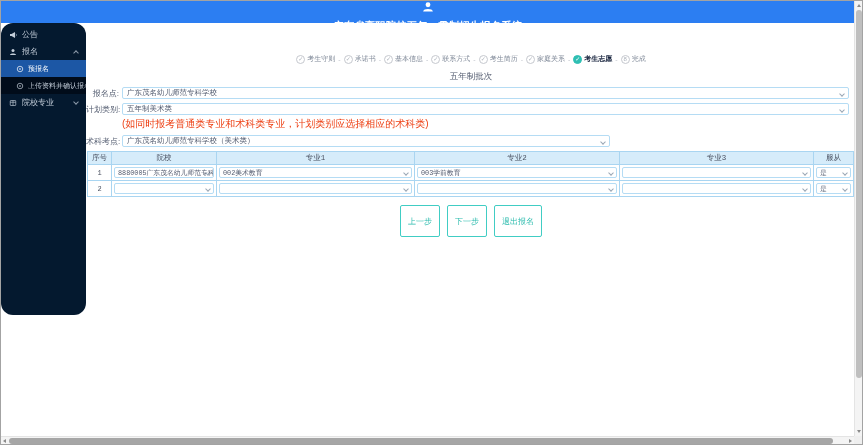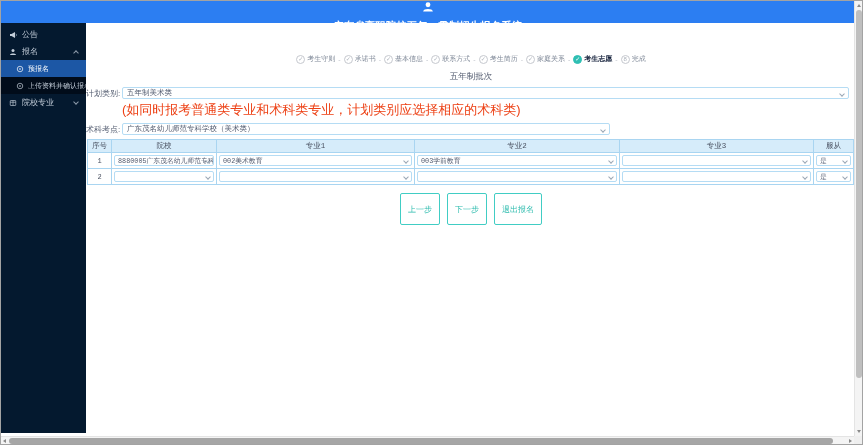--- a/index.html
+++ b/index.html
@@ -9,21 +9,21 @@
   
   .topbar { position:absolute; top:0; left:0; right:0; height:22px; background:#2c7ef2;
             display:flex; align-items:center; padding:0 16px 0 9px; gap:6px;flex-direction:column; }
   .logo-ic { width:12px; height:12px; flex:none; }
   .app-title { color:#fff; font-size:10px; font-weight:bold; letter-spacing:.5px; white-space:nowrap; }
   .user { margin-left:auto; display:flex; align-items:center; gap:5px; }
   .avatar { width:11px; height:11px; }
   .ublur { width:26px; height:7px; background:rgba(255,255,255,.55); border-radius:2px; filter:blur(1px); }
   .logout { color:#eaf2ff; font-size:7.5px; white-space:nowrap; cursor:pointer; }
   
-  .side { position:absolute; top:22px; left:0; width:85px; height:410px; background:#04192f; padding-top:3px; }
+  .side { position:absolute; top:22px; left:0; width:85px; height:292px; background:#04192f; padding-top:3px;border-radius:12px; }
   .mi { height:17px; display:flex; align-items:center; gap:5px; padding:0 8px; color:#c3cdd9;
         font-size:8px; cursor:pointer; white-space:nowrap; }
   .mi svg { width:8px; height:8px; flex:none; }
   .subwrap { background:#010c1a; }
   .subwrap .mi { padding-left:15px; font-size:7px; gap:4px; }
   .mi.sel { background:#1c57a5; color:#fff; }
   .chev { width:4px; height:4px; border-right:1px solid #8e9bab; border-bottom:1px solid #8e9bab;
           display:inline-block; flex:none; }
   .chev.up { transform:rotate(-135deg); margin-left:auto; margin-top:2px; }
   .chev.down { transform:rotate(45deg); margin-left:auto; margin-bottom:2px; }
@@ -43,21 +43,21 @@
   
   .form { margin-top:4px; }
   .frow { display:flex; align-items:center; margin-top:4px; }
   .flabel { width:33px; text-align:right; font-size:8px; color:#515a6e; flex:none; white-space:nowrap; }
   .fsel { margin-left:3px; height:12px; border:1px solid #b5dcf4; border-radius:2px; background:#fff;
           display:flex; align-items:center; padding:0 10px 0 4px; font-size:7.5px; color:#515a6e;
           flex:1; margin-right:7px; position:relative; white-space:nowrap; overflow:hidden; cursor:pointer; }
   .frow.short .fsel { flex:none; width:488px; }
   .selchev { position:absolute; right:4px; top:4px; width:4px; height:4px;
              border-right:1px solid #9aa7b5; border-bottom:1px solid #9aa7b5; transform:rotate(45deg); }
-  .hint { margin-left:36px; margin-top:2px; font-size:13px; color:#ed4014; }
+  .hint { margin-left:36px; margin-top:2px; font-size:10px; color:#ed4014; }
   
   table { margin:4px 0 0 1px; width:766px; border-collapse:collapse; table-layout:fixed;font-family:Liberation Mono, monospace; }
   th { height:13px; background:#d6ecfa; border:1px solid #a9d5f1; font-size:7.5px; color:#495060;
        font-weight:normal; white-space:nowrap; overflow:hidden; }
   td { height:16px; border:1px solid #a9d5f1; padding:0 2px; }
   .num { text-align:center; font-size:7px; color:#495060; }
   .csel { height:11px; border:1px solid #b5dcf4; border-radius:2px; background:#fff; font-size:6.8px;
           color:#515a6e; display:flex; align-items:center; padding:0 9px 0 3px; position:relative;
           white-space:nowrap; overflow:hidden; cursor:pointer; }
   .csel .selchev { top:3px; right:3px; }
@@ -181,20 +181,27 @@
       <span class="sep">-</span>
       <span class="step pending">
           <span class="dot">8</span>
           <span class="slabel">完成</span>
         </span>
     </div>
 
     <div class="batch-title">五年制批次</div>
 
     <div class="form">
+      <div class="frow">
+        <div class="flabel">报名点:</div>
+        <div class="fsel">
+          <span>广东茂名幼儿师范专科学校</span>
+          <span class="selchev"></span>
+        </div>
+      </div>
       <div class="frow">
         <div class="flabel">计划类别:</div>
         <div class="fsel">
           <span>五年制美术类</span>
           <span class="selchev"></span>
         </div>
       </div>
       <div class="hint">(如同时报考普通类专业和术科类专业，计划类别应选择相应的术科类)</div>
       <div class="frow short">
         <div class="flabel">术科考点:</div>

